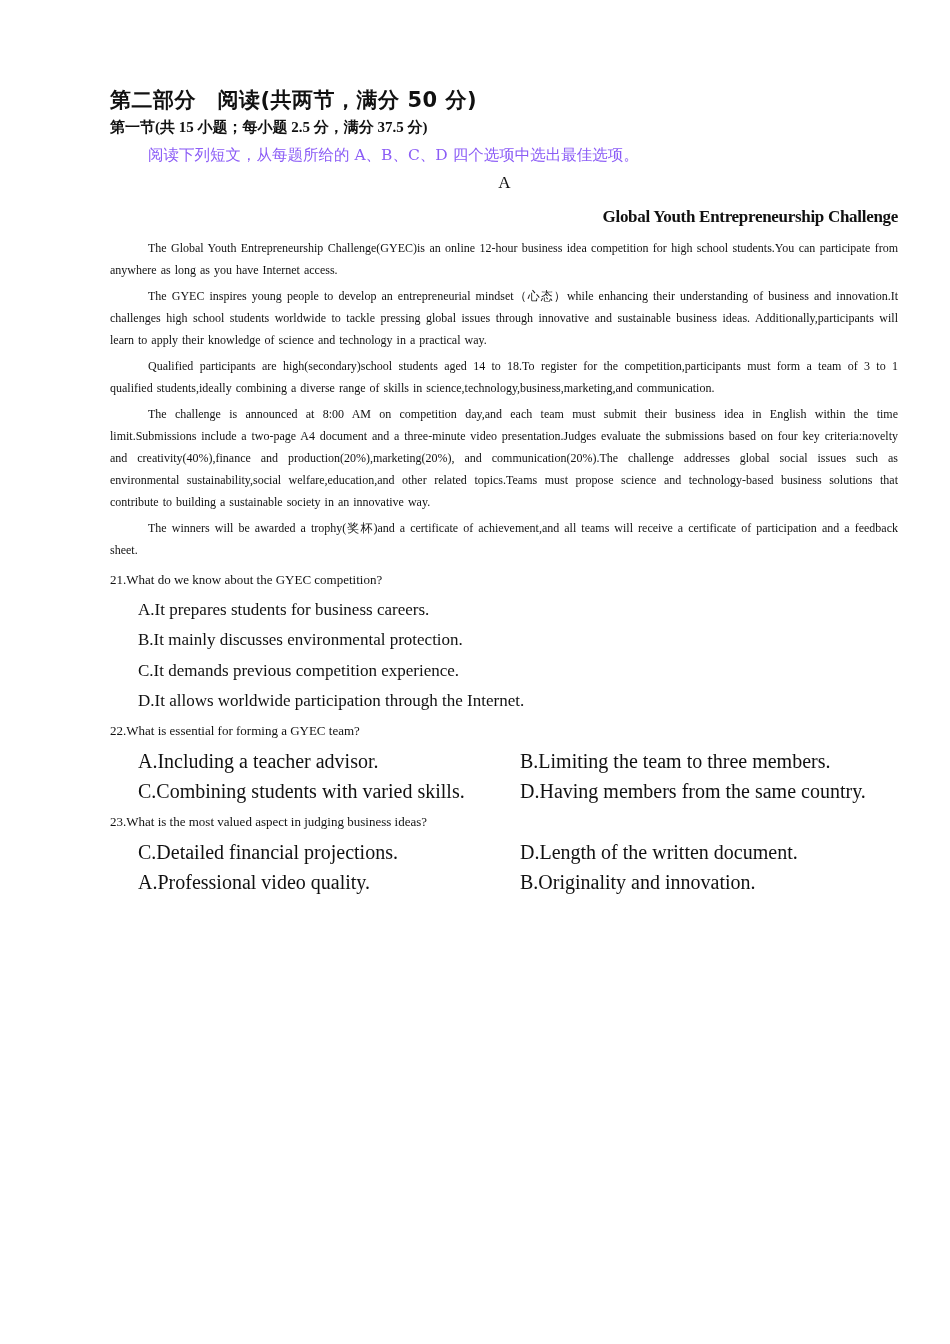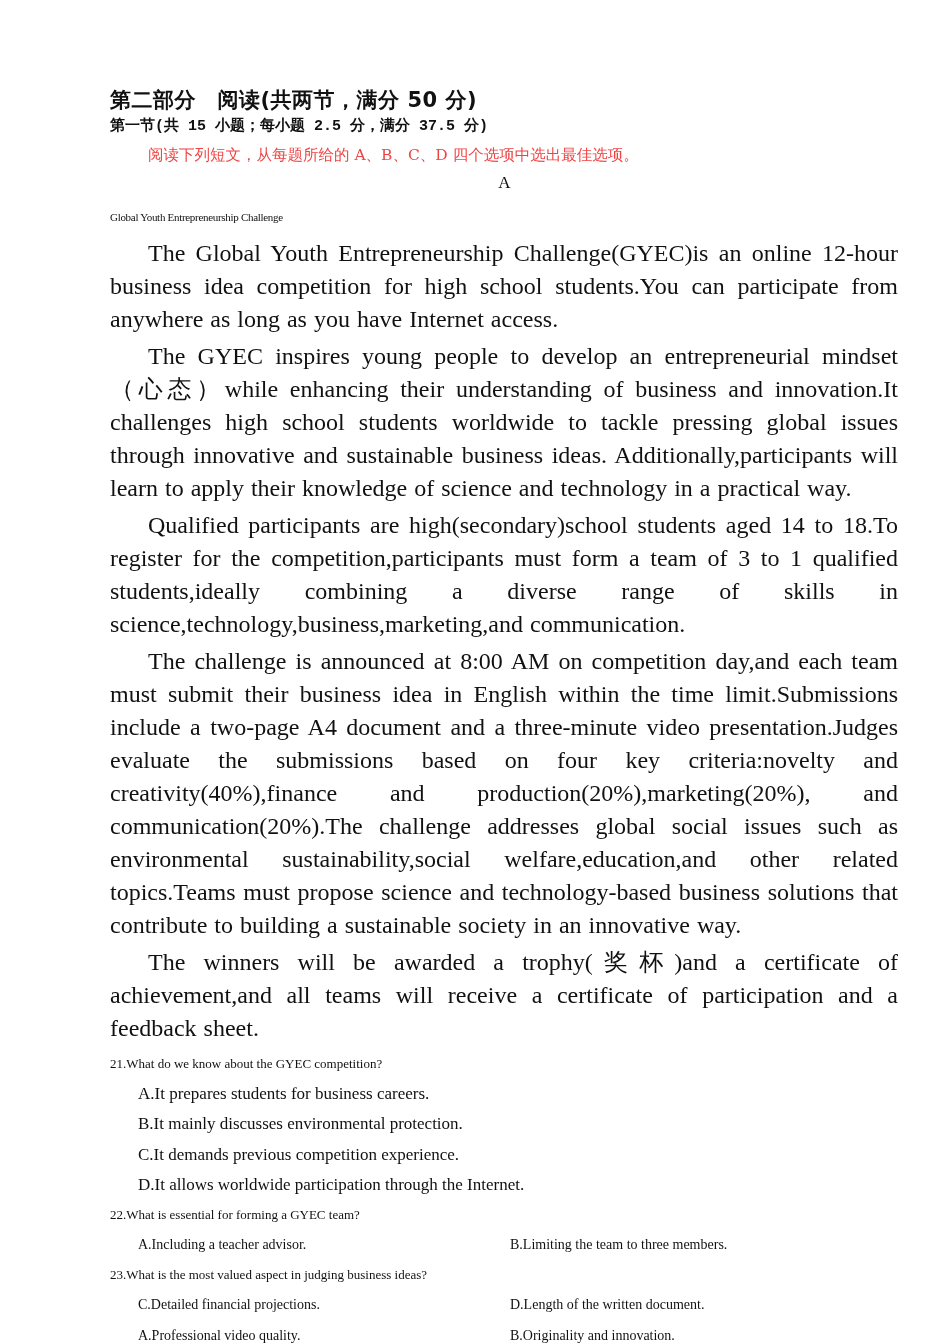--- a/index.html
+++ b/index.html
@@ -1,26 +1,26 @@
 <!DOCTYPE html>
 <html><head>
 <meta charset="utf-8">
 <style>
   html, body { margin: 0; padding: 0; background: #ffffff; }
   body { width: 950px; height: 1344px; position: relative; overflow: hidden; color: #111; }
   .page { position: absolute; left: 110px; top: 85px; width: 788px; font-family: "Liberation Serif", serif; }
   .h-part { font-family: "DejaVu Sans", sans-serif; font-weight: bold; font-size: 21px; letter-spacing: 0.5px; margin: 0; line-height: 30px; }
-  .h-sec { font-family: Liberation Mono, monospace; font-size: 15px; margin: 0; line-height: 24px; }
-  .instr { font-family: "DejaVu Serif", serif; font-size: 15.5px; margin: 2px 0 0 0; text-indent: 38px; line-height: 28px; color:#ef4444; }
+  .h-sec { font-family: Liberation Serif, serif; font-size: 15px; margin: 0; line-height: 24px; }
+  .instr { font-family: "DejaVu Serif", serif; font-size: 15.5px; margin: 2px 0 0 0; text-indent: 38px; line-height: 28px; color:#8b5cf6; }
   .letter { text-align: center; font-size: 17px; line-height: 28px; margin: 0; padding-left: 1px; }
-  .title { text-align: left; font-weight: normal; font-size: 11px; line-height: 32px; margin: 4px 0 4px 0; letter-spacing: -0.3px; }
-  .para { font-size: 24px; line-height: 33px; text-align: justify; text-indent: 38px; margin: 0 0 4px 0; word-spacing: 1px; }
+  .title { text-align: right; font-weight: bold; font-size: 17px; line-height: 32px; margin: 4px 0 4px 0; letter-spacing: -0.3px; }
+  .para { font-size: 12px; line-height: 22px; text-align: justify; text-indent: 38px; margin: 0 0 4px 0; word-spacing: 1px; }
   .q { font-size: 13px; line-height: 30px; margin: 0; }
   .opt { font-size: 17px; line-height: 30.3px; padding-left: 28px; margin: 0; }
-  .opt-row { display: flex; padding-left: 28px; font-size: 14px; line-height: 30.3px; }
+  .opt-row { display: flex; padding-left: 28px; font-size: 20px; line-height: 30.3px; gap: 10px; }
   .opt-row .l { width: 372px; }
   .opt-row .r { }
 </style>
 </head>
 <body>
 
 <div class="page">
   <h1 class="h-part">第二部分　阅读(共两节，满分 50 分)</h1>
   <h2 class="h-sec">第一节(共 15 小题；每小题 2.5 分，满分 37.5 分)</h2>
   <p class="instr">阅读下列短文，从每题所给的 A、B、C、D 四个选项中选出最佳选项。</p>
@@ -40,20 +40,24 @@
     <p class="opt">C.It demands previous competition experience.</p>
     <p class="opt">D.It allows worldwide participation through the Internet.</p>
   </div>
 
   <div>
     <p class="q">22.What is essential for forming a GYEC team?</p>
     <div class="opt-row">
       <span class="l">A.Including a teacher advisor.</span>
       <span class="r">B.Limiting the team to three members.</span>
     </div>
+    <div class="opt-row">
+      <span class="l">C.Combining students with varied skills.</span>
+      <span class="r">D.Having members from the same country.</span>
+    </div>
   </div>
 
   <div>
     <p class="q">23.What is the most valued aspect in judging business ideas?</p>
     <div class="opt-row">
       <span class="l">C.Detailed financial projections.</span>
       <span class="r">D.Length of the written document.</span>
     </div>
     <div class="opt-row">
       <span class="l">A.Professional video quality.</span>

